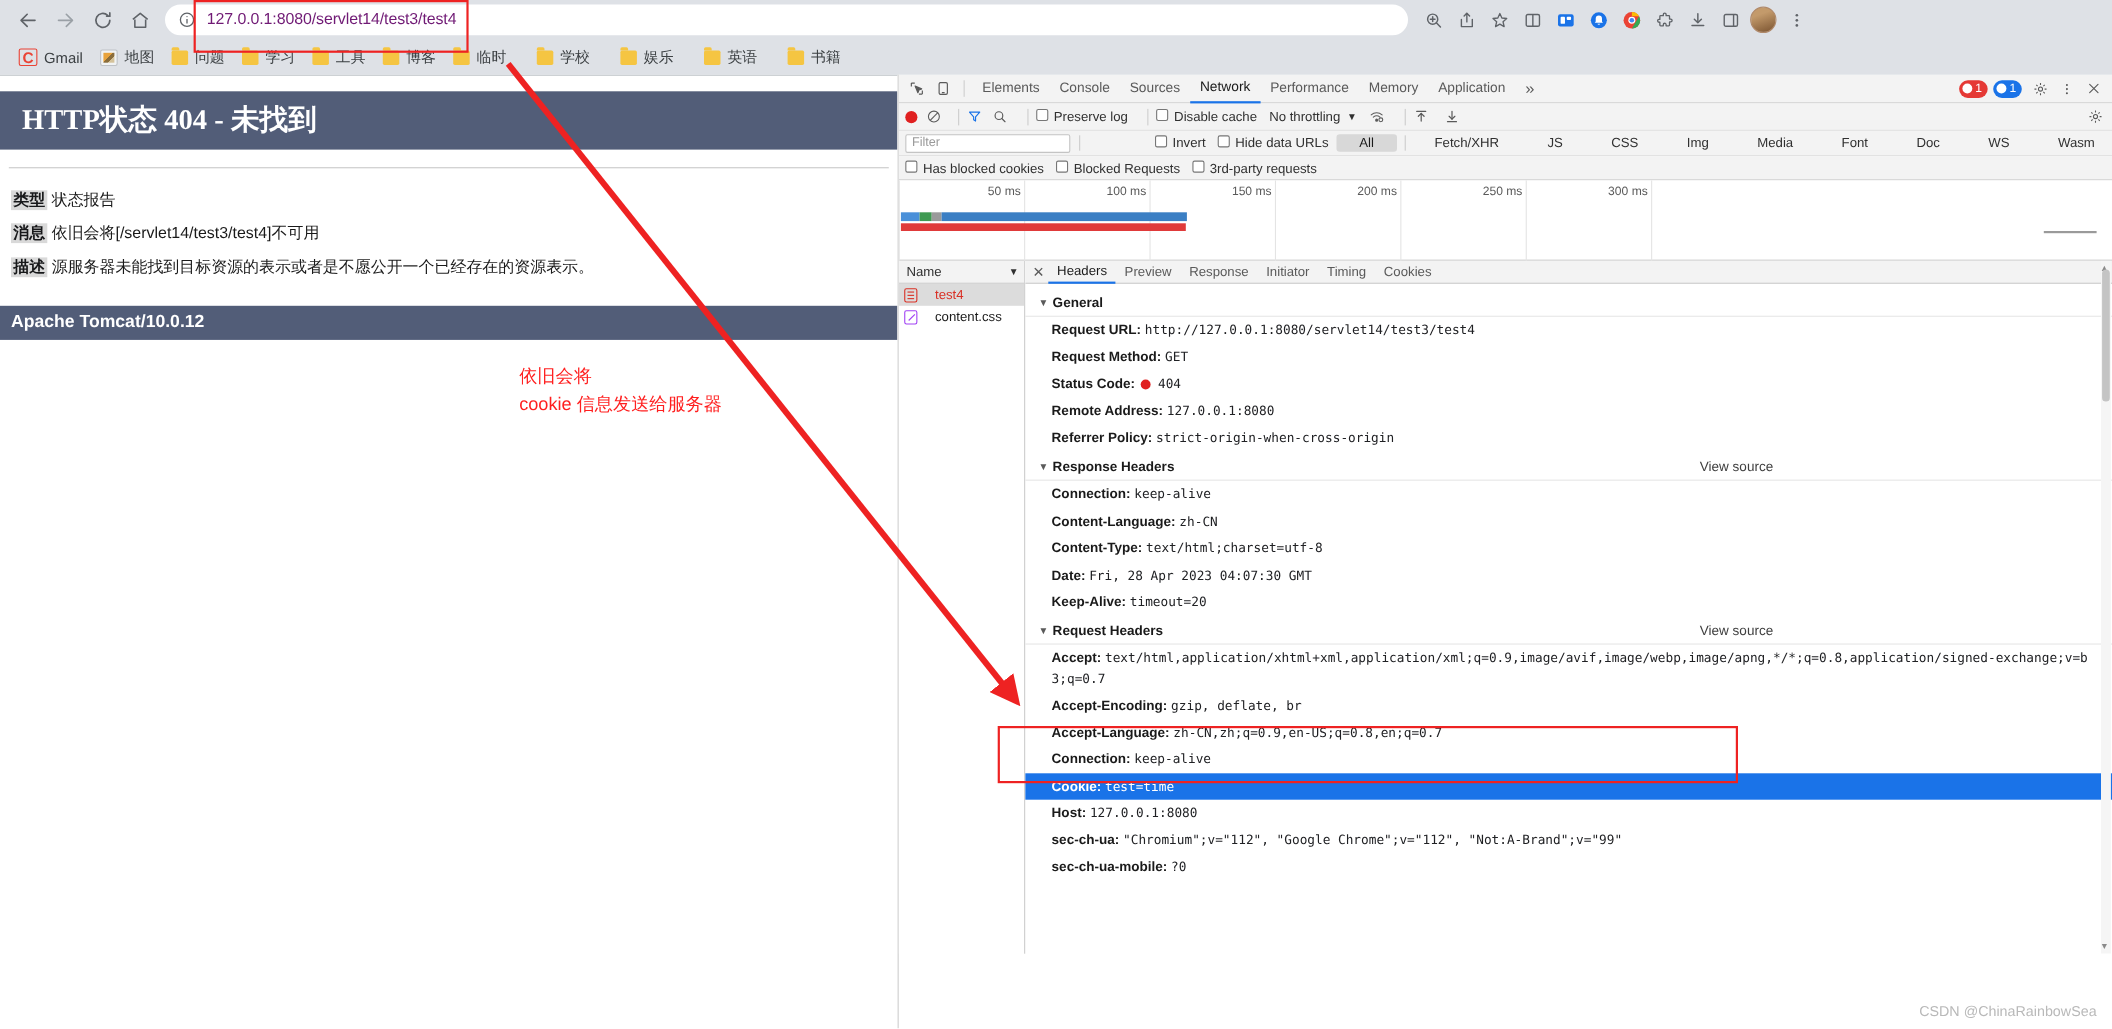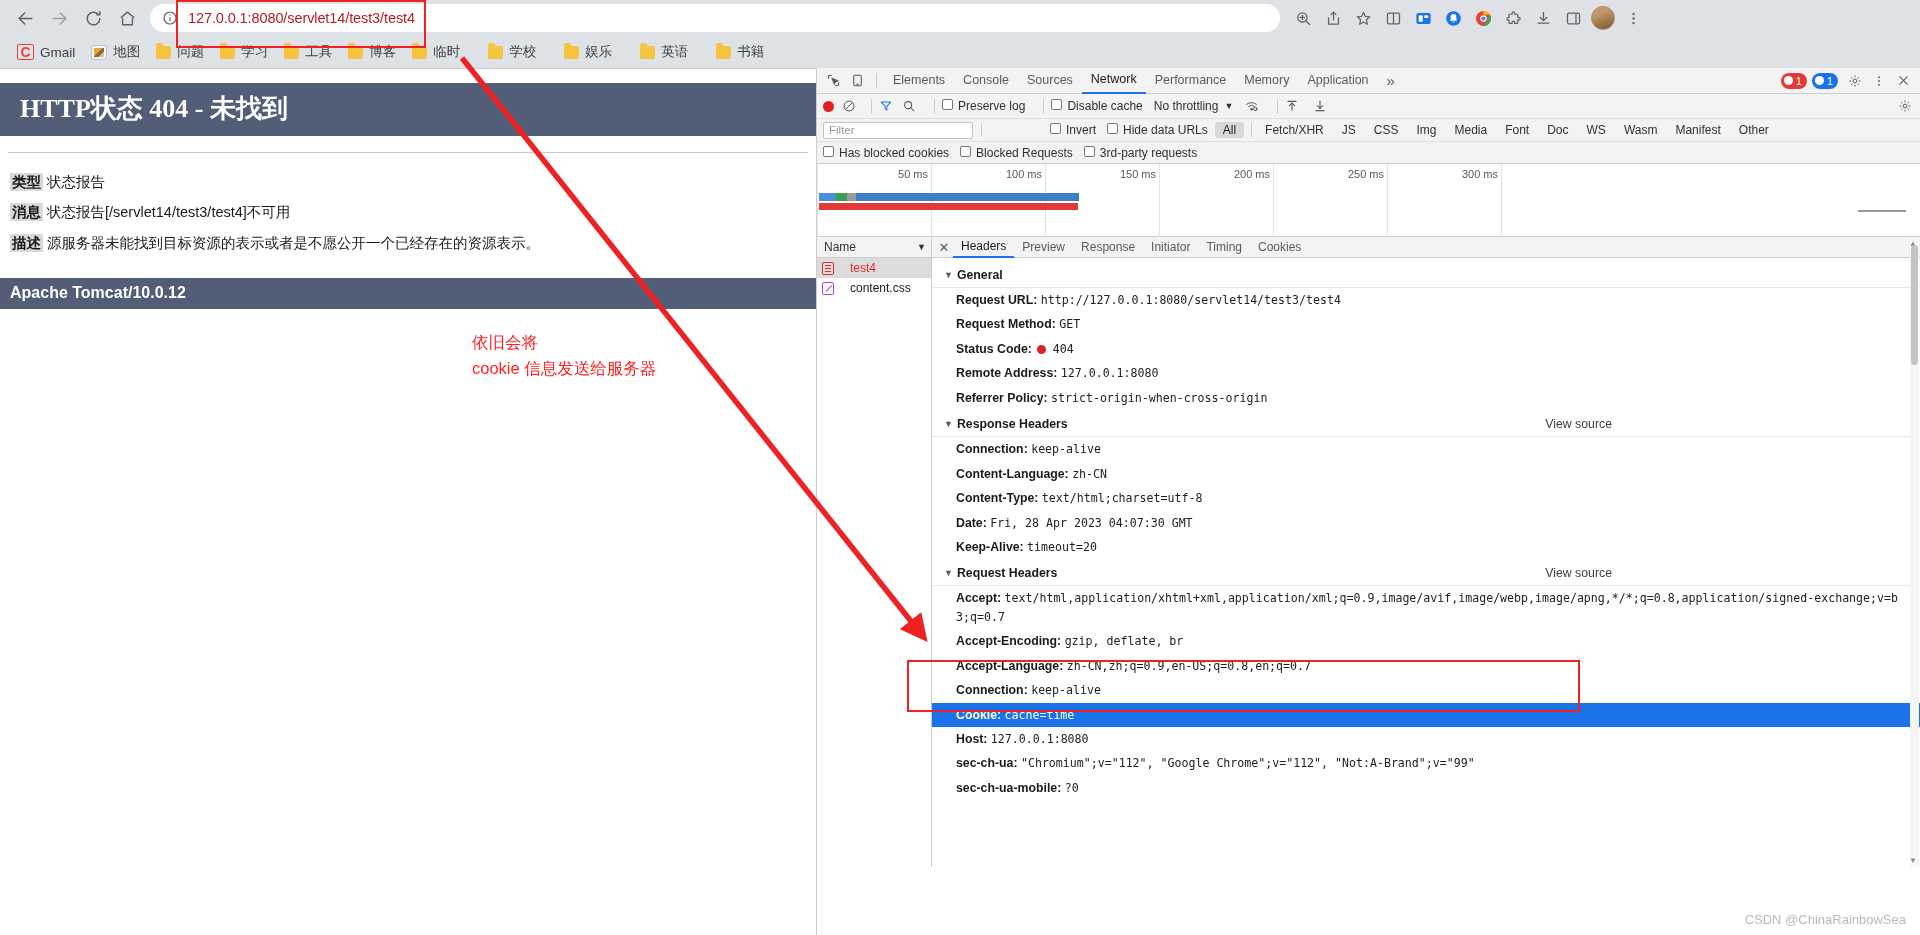--- a/index.html
+++ b/index.html
@@ -18,21 +18,21 @@
     color:#5f6368; flex:0 0 auto;
   }
   .nav-btn svg { display:block; }
   #omnibox {
     flex:1 1 auto; height:28px; background:#fff; border-radius:14px;
     display:flex; align-items:center; margin:0 8px 0 6px; padding:0 12px;
     min-width:0; max-width:1130px;
   }
   #omnibox-info { width:16px; height:16px; flex:0 0 auto; margin-right:10px; color:#5f6368; }
   #omnibox-url {
-    font-size:14.5px; color:#b91c1c; white-space:nowrap; overflow:hidden;
+    font-size:14.5px; color:#701a75; white-space:nowrap; overflow:hidden;
     text-overflow:ellipsis; letter-spacing:-0.1px;
   }
   #toolbar-right { display:flex; align-items:center; flex:0 0 auto; padding-right:4px; }
   .tb-icon {
     width:30px; height:30px; display:flex; align-items:center; justify-content:center;
     color:#5f6368; flex:0 0 auto; position:relative;
   }
   #avatar-icon {
     width:24px; height:24px; border-radius:50%;
     background:linear-gradient(160deg,#c39a6b 30%,#7a5330 100%);
@@ -151,21 +151,21 @@
   #dt-filterbar {
     height:23px; display:flex; align-items:center; background:#f3f3f3;
     border-bottom:1px solid #e0e0e0; font-size:12px; color:#303030;
   }
   #filter-input {
     width:150px; height:17px; background:#fff; border:1px solid #c4c4c4; border-radius:2px;
     margin-left:6px; padding:0 5px; font-size:11.5px; color:#9a9a9a;
     display:flex; align-items:center; flex:0 0 auto;
   }
   .fb-sep { width:1px; height:14px; background:#cdcdcd; margin:0 8px; flex:0 0 auto; }
-  .type-chip { padding:1px 8px; border-radius:3px; margin-right:2px; white-space:nowrap; flex:0 0 auto; }
+  .type-chip { padding:1px 21px; border-radius:3px; margin-right:2px; white-space:nowrap; flex:0 0 auto; }
   .type-chip.sel { background:#d8d8d8; color:#1a1a1a; }
 
   #dt-filterbar2 {
     height:22px; display:flex; align-items:center; background:#f3f3f3;
     border-bottom:1px solid #cdcdcd; font-size:12px; color:#303030; padding-left:6px;
   }
 
   
   #dt-timeline { height:73px; background:#fff; border-bottom:1px solid #cdcdcd; position:relative; }
   .tl-tick {
@@ -426,21 +426,21 @@
 
 <div id="page-area">
   <div id="tomcat-wrap">
     <div style="height:14px"></div>
     <div id="tc-title">HTTP状态 404 - 未找到</div>
     <div id="tc-hr"></div>
     <div class="tc-row">
       <span class="tc-key">类型</span><span>状态报告</span>
     </div>
     <div class="tc-row">
-      <span class="tc-key">消息</span><span>状态报告[/servlet14/test3/test4]不可用</span>
+      <span class="tc-key">消息</span><span>依旧会将[/servlet14/test3/test4]不可用</span>
     </div>
     <div class="tc-row">
       <span class="tc-key">描述</span><span>源服务器未能找到目标资源的表示或者是不愿公开一个已经存在的资源表示。</span>
     </div>
     <div id="tc-footer">Apache Tomcat/10.0.12</div>
   </div>
 </div>
 
 <div id="devtools">
 
@@ -732,21 +732,21 @@
         <div class="hrow">
           <span class="hname">Accept-Language:</span>
           <span class="hval">zh-CN,zh;q=0.9,en-US;q=0.8,en;q=0.7</span>
         </div>
         <div class="hrow">
           <span class="hname">Connection:</span>
           <span class="hval">keep-alive</span>
         </div>
         <div class="hrow sel">
           <span class="hname">Cookie:</span>
-          <span class="hval">cache=time</span>
+          <span class="hval">test=time</span>
         </div>
         <div class="hrow">
           <span class="hname">Host:</span>
           <span class="hval">127.0.0.1:8080</span>
         </div>
         <div class="hrow">
           <span class="hname">sec-ch-ua:</span>
           <span class="hval">"Chromium";v="112", "Google Chrome";v="112", "Not:A-Brand";v="99"</span>
         </div>
         <div class="hrow">

